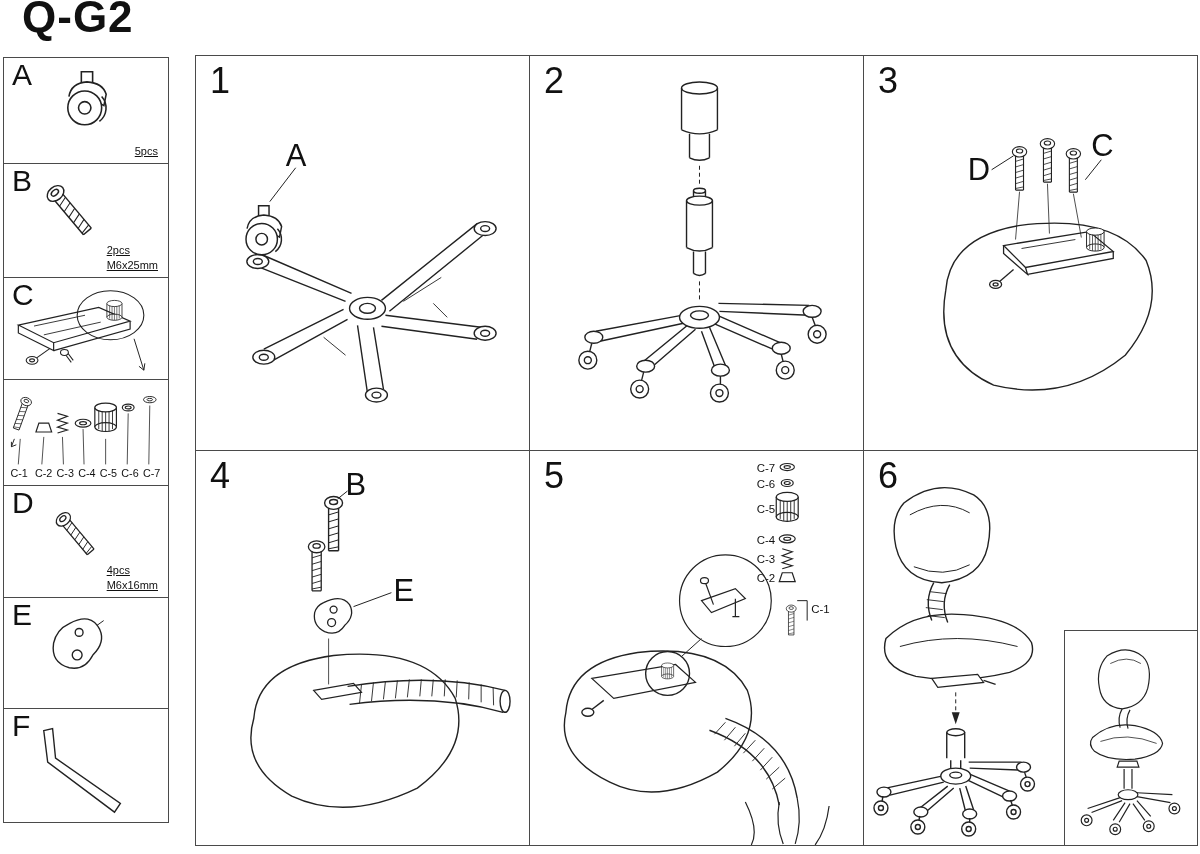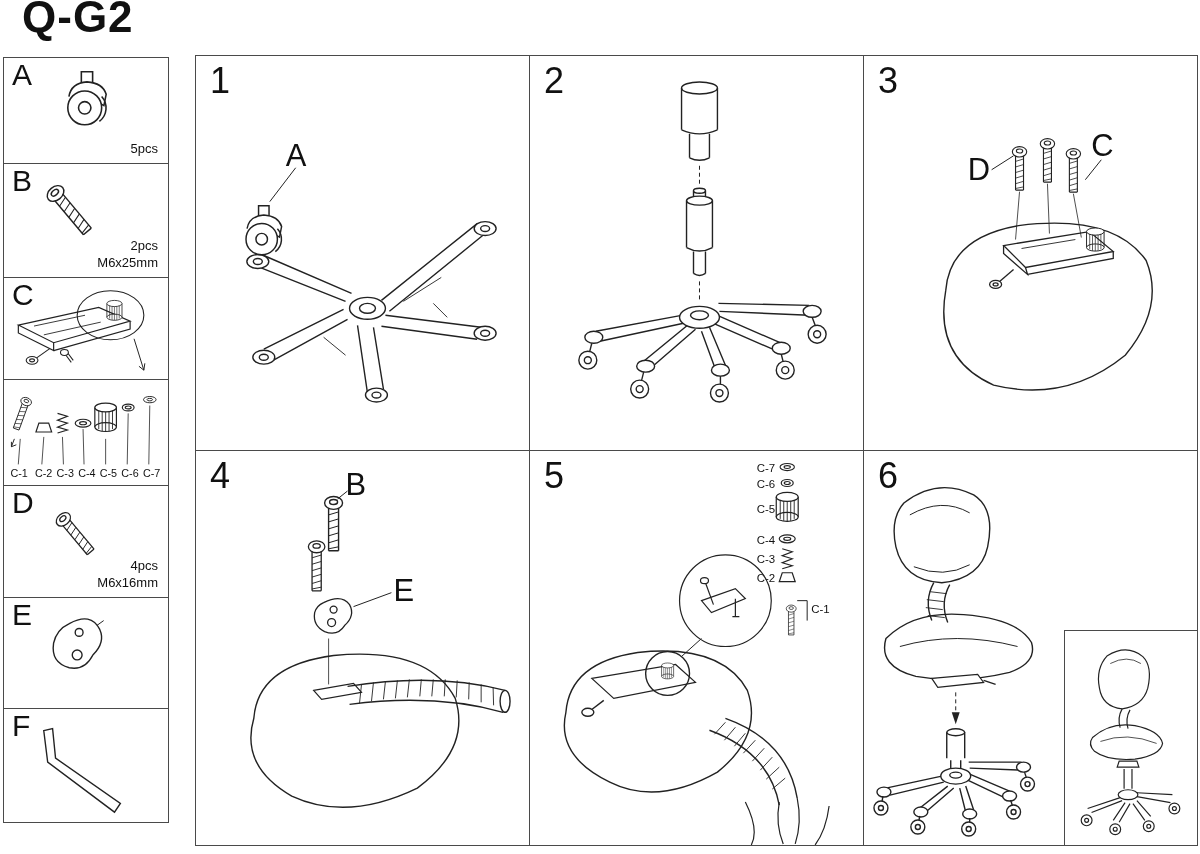--- a/index.html
+++ b/index.html
@@ -2,21 +2,21 @@
 <html><head>
 <meta charset="utf-8">
 <style>
   * { margin:0; padding:0; box-sizing:border-box; }
   html,body { width:1200px; height:854px; background:#fff; font-family:"Liberation Sans",sans-serif; color:#111; }
   body { position:relative; overflow:hidden; }
   .title { position:absolute; left:22px; top:-8px; font-size:44px; font-weight:800; letter-spacing:1px; }
   .parts-col { position:absolute; left:3px; top:58px; width:166px; }
   .part-box { position:relative; border:1px solid #4a4a4a; margin-top:-1px; background:#fff; }
   .part-letter { position:absolute; left:8px; top:0px; font-size:30px; font-weight:400; z-index:2; }
-  .part-qty { position:absolute; right:10px; bottom:5px; font-size:13px; text-align:right; line-height:1.3; z-index:2; }
+  .part-qty { position:absolute; right:10px; bottom:5px; font-size:11px; line-height:1.3; z-index:2;text-decoration:underline; }
   .part-art { position:absolute; left:0; top:0; width:100%; height:100%; }
   .grid { position:absolute; left:195px; top:55px; width:1003px; height:791px;
           display:grid; grid-template-columns:repeat(3,1fr); grid-template-rows:repeat(2,1fr);
           border-left:1px solid #4a4a4a; border-top:1px solid #4a4a4a; }
   .cell { position:relative; border-right:1px solid #4a4a4a; border-bottom:1px solid #4a4a4a; background:#fff; }
   .step-num { position:absolute; left:14px; top:4px; font-size:36px; font-weight:400; z-index:2; }
   .cell .art { position:absolute; left:0; top:0; width:100%; height:100%; }
   svg text { font-family:"Liberation Sans",sans-serif; fill:#111; stroke:none; }
   .inset { position:absolute; right:0; bottom:0; width:133px; height:215px;
            border-left:1px solid #4a4a4a; border-top:1px solid #4a4a4a; background:#fff; z-index:3; }

